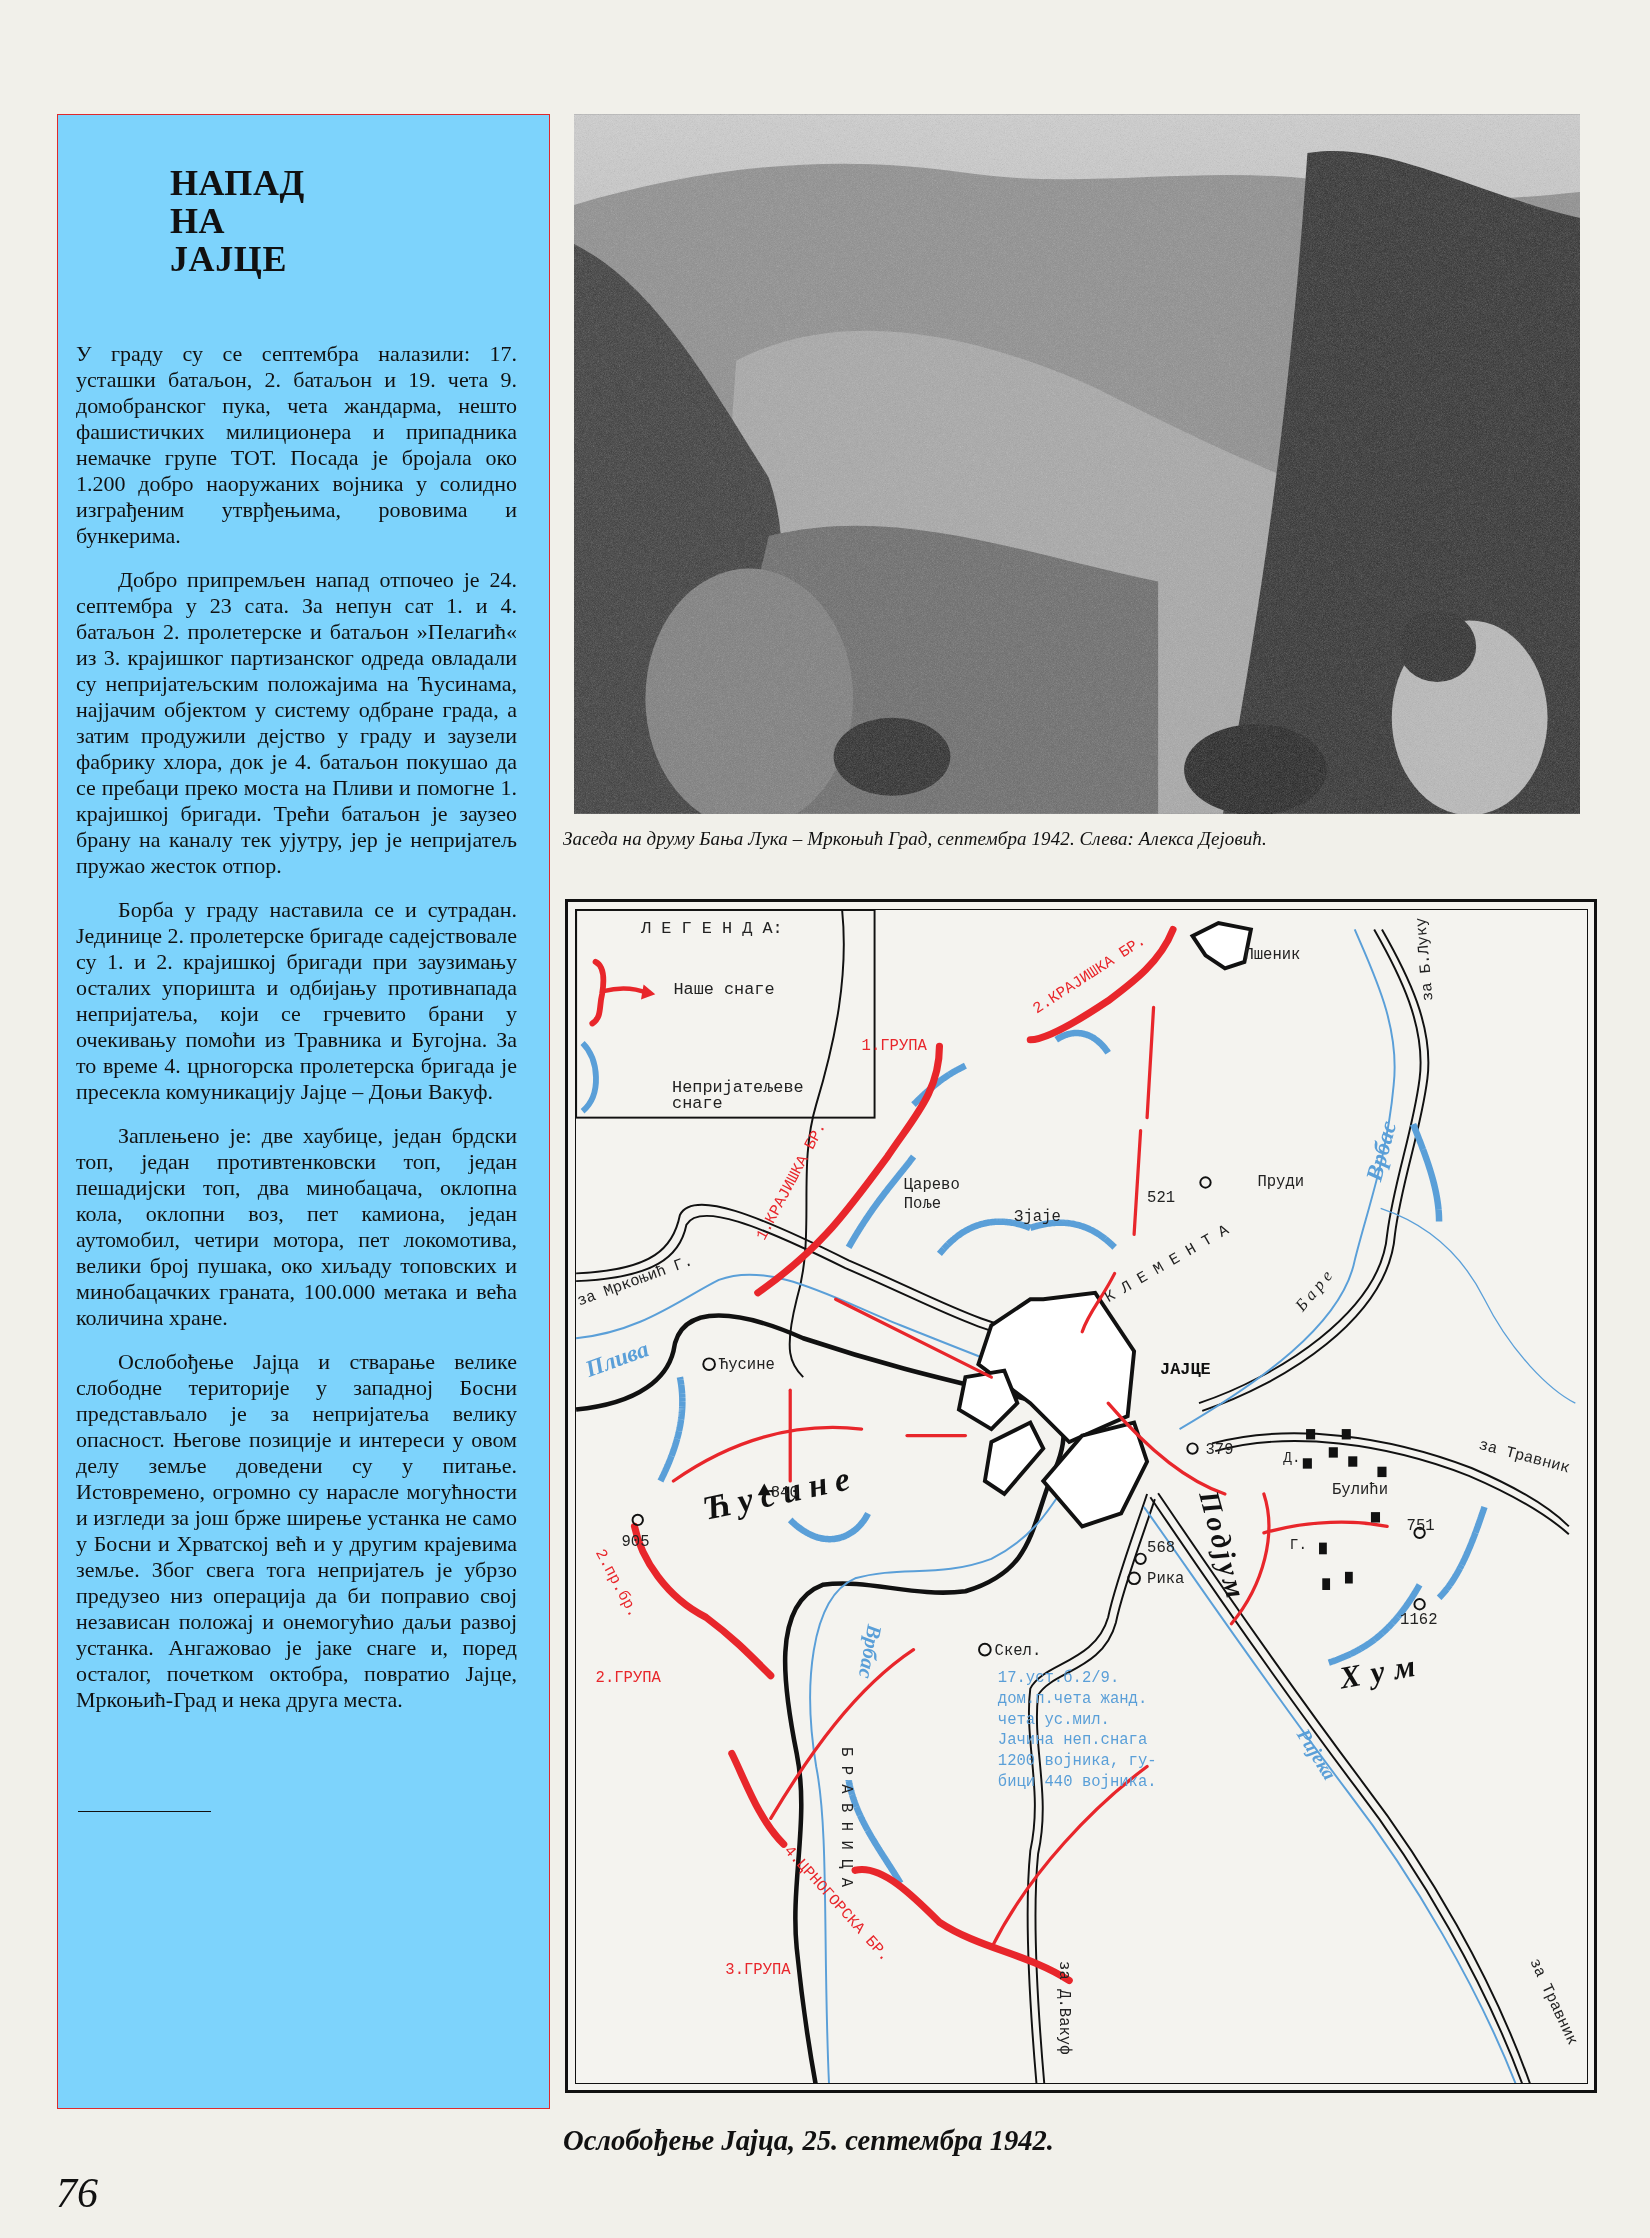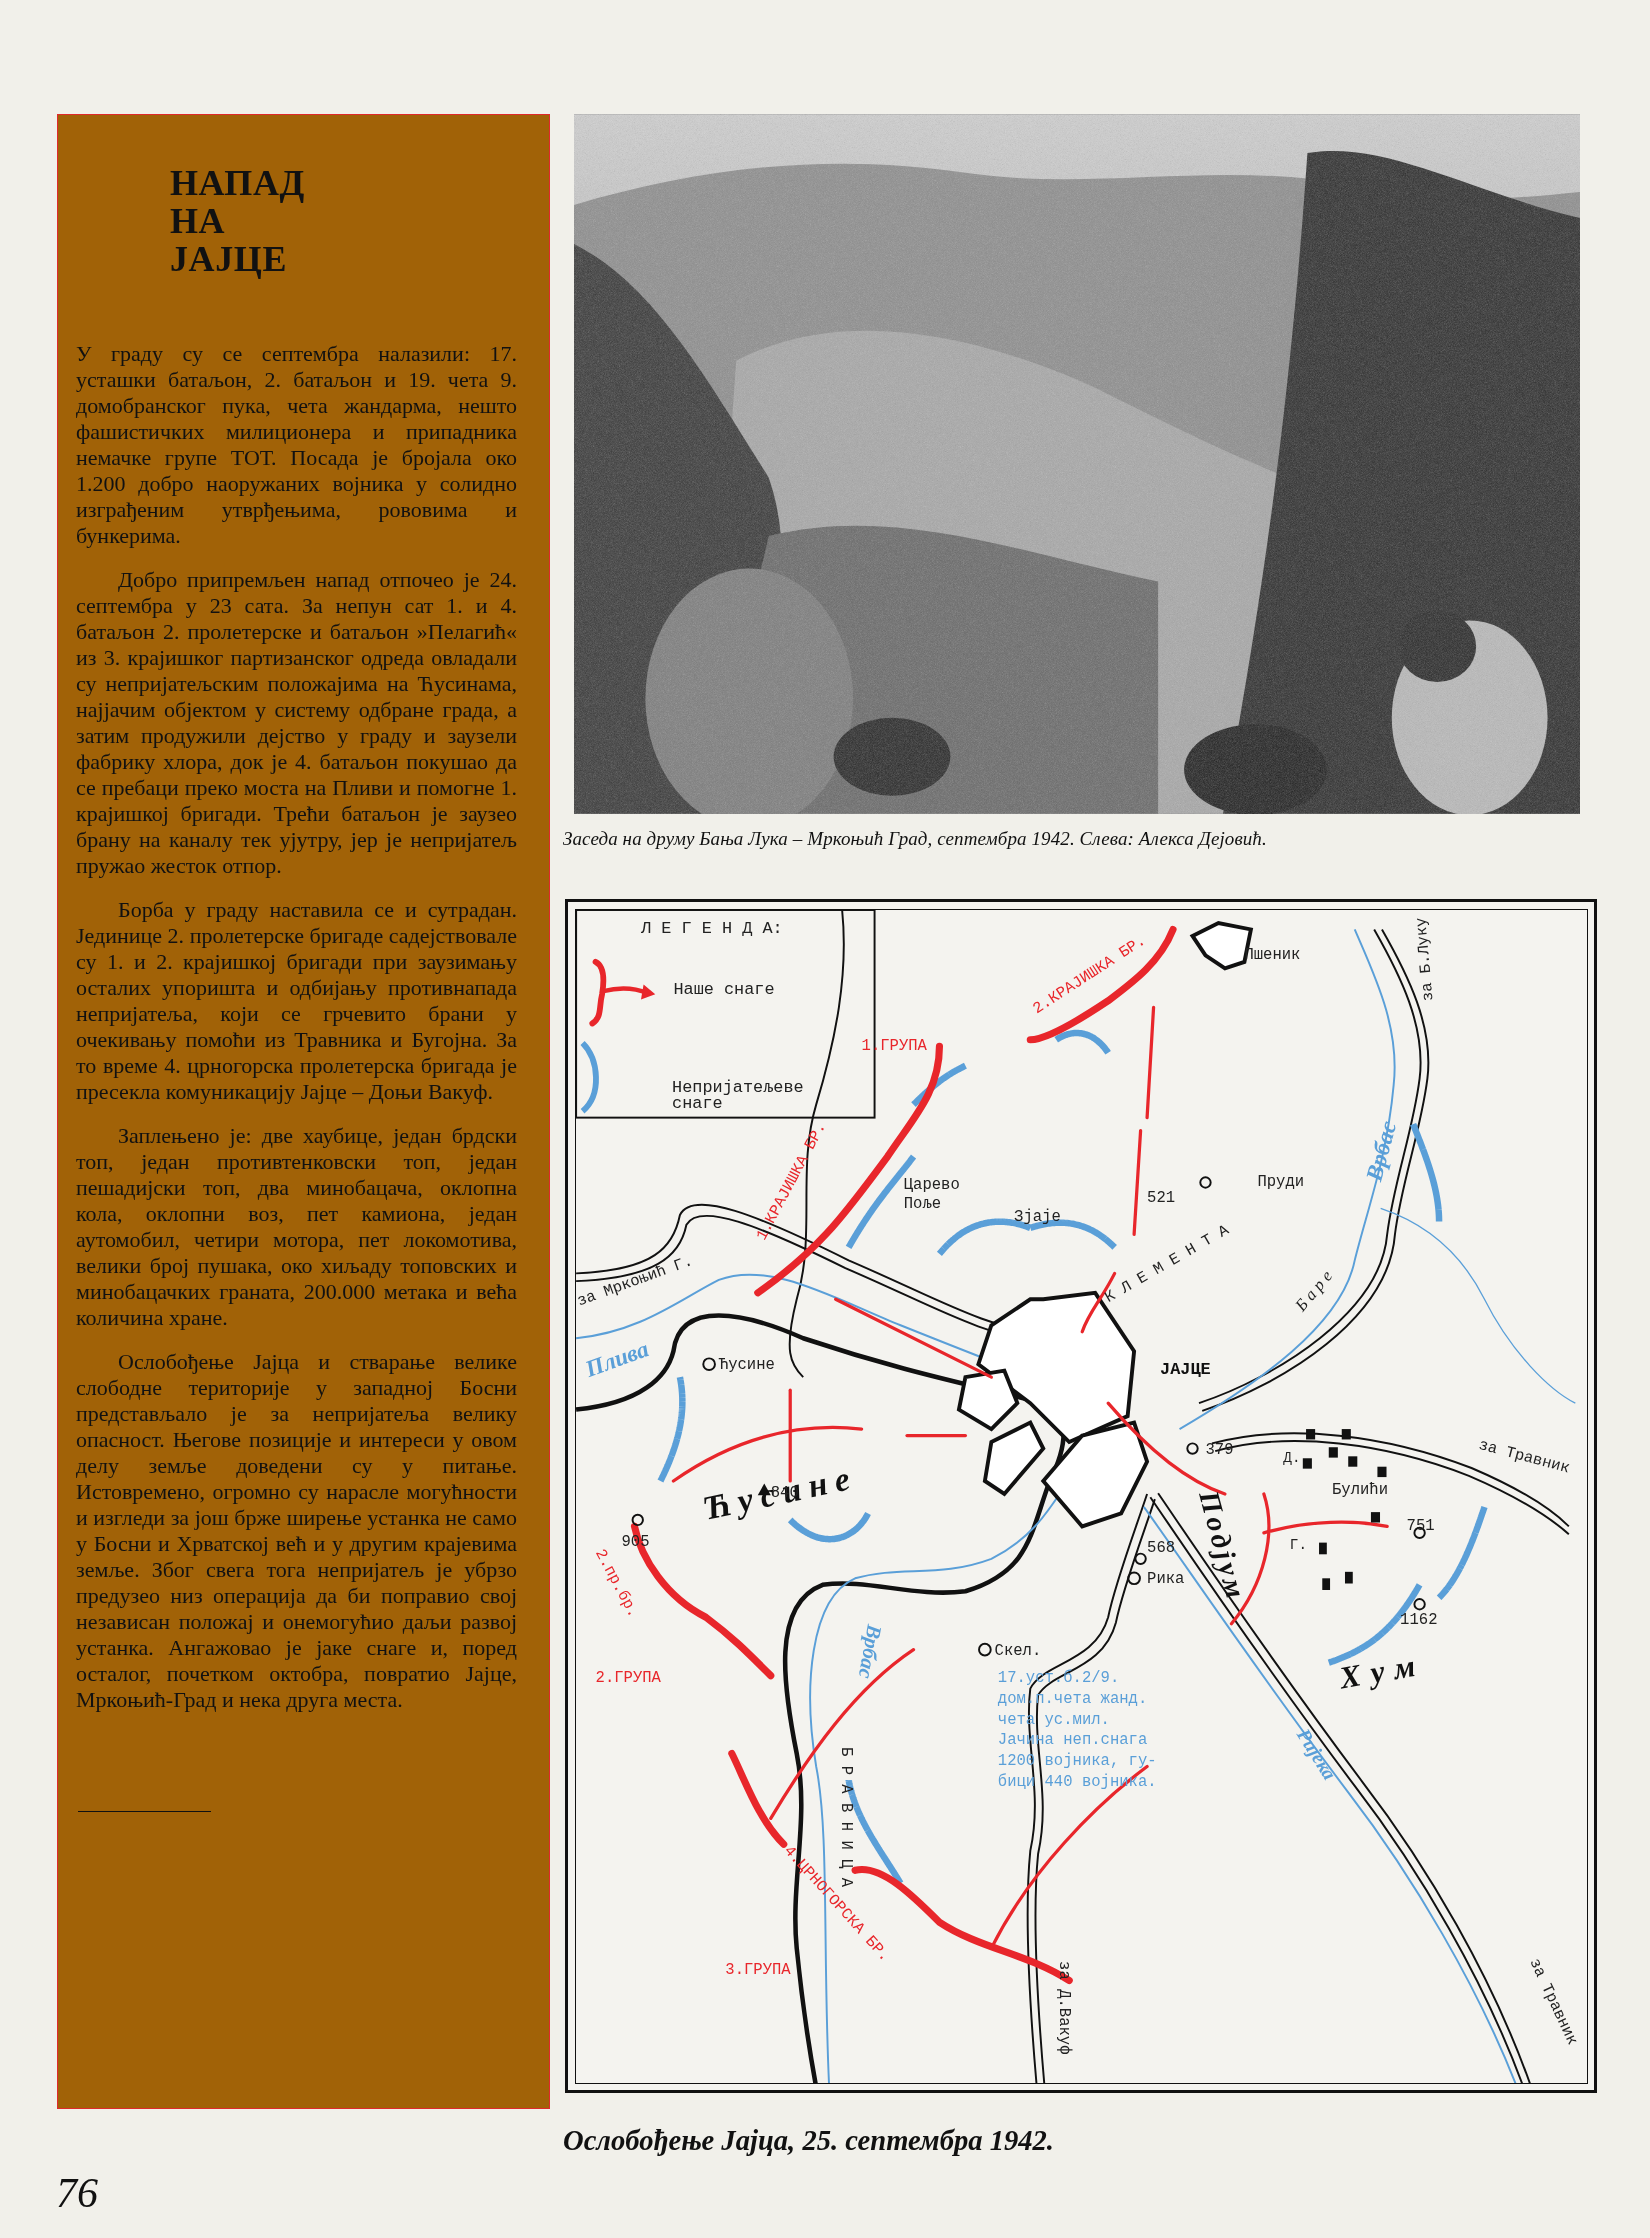--- a/index.html
+++ b/index.html
@@ -3,21 +3,21 @@
 <meta charset="utf-8">
 <style>
   html, body { margin:0; padding:0; }
   body {
     width:1651px; height:2239px; position:relative; overflow:hidden;
     background:#f1f0ea;
     font-family:"Liberation Serif", serif; color:#111;
   }
   .sidebar {
     position:absolute; left:57px; top:114px; width:493px; height:1995px;
-    border:1.9px solid #e0292b; box-sizing:border-box; background:#a16207;
+    border:1.9px solid #e0292b; box-sizing:border-box; background:#7dd3fc;
   }
   .title {
     position:absolute; left:112px; top:49px;
     font-family:"Liberation Serif", serif; font-weight:bold;
     font-size:36px; line-height:38px; letter-spacing:0.6px;
   }
   .title div { display:block; }
   .body-text {
     position:absolute; left:18px; top:226px; width:441px;
     font-size:22px; line-height:26px; text-align:justify;
@@ -71,21 +71,21 @@
 <div class="sidebar">
   <div class="title">
     <div>НАПАД</div>
     <div>НА</div>
     <div>ЈАЈЦЕ</div>
   </div>
   <div class="body-text">
     <p>У граду су се септембра налазили: 17. усташки батаљон, 2. батаљон и 19. чета 9. домобранског пука, чета жандарма, нешто фашистичких милиционера и припадника немачке групе ТОТ. Посада је бројала око 1.200 добро наоружаних војника у солидно изграђеним утврђењима, рововима и бункерима.</p>
     <p>Добро припремљен напад отпочео је 24. септембра у 23 сата. За непун сат 1. и 4. батаљон 2. пролетерске и батаљон »Пелагић« из 3. крајишког партизанског одреда овладали су непријатељским положајима на Ћусинама, најјачим објектом у систему одбране града, а затим продужили дејство у граду и заузели фабрику хлора, док је 4. батаљон покушао да се пребаци преко моста на Пливи и помогне 1. крајишкој бригади. Трећи батаљон је заузео брану на каналу тек ујутру, јер је непријатељ пружао жесток отпор.</p>
     <p>Борба у граду наставила се и сутрадан. Јединице 2. пролетерске бригаде садејствовале су 1. и 2. крајишкој бригади при заузимању осталих упоришта и одбијању противнапада непријатеља, који се грчевито брани у очекивању помоћи из Травника и Бугојна. За то време 4. црногорска пролетерска бригада је пресекла комуникацију Јајце – Доњи Вакуф.</p>
-    <p>Заплењено је: две хаубице, један брдски топ, један противтенковски топ, један пешадијски топ, два минобацача, оклопна кола, оклопни воз, пет камиона, један аутомобил, четири мотора, пет локомотива, велики број пушака, око хиљаду топовских и минобацачких граната, 200.000 метака и већа количина хране.</p>
+    <p>Заплењено је: две хаубице, један брдски топ, један противтенковски топ, један пешадијски топ, два минобацача, оклопна кола, оклопни воз, пет камиона, један аутомобил, четири мотора, пет локомотива, велики број пушака, око хиљаду топовских и минобацачких граната, 100.000 метака и већа количина хране.</p>
     <p>Ослобођење Јајца и стварање велике слободне територије у западној Босни представљало је за непријатеља велику опасност. Његове позиције и интереси у овом делу земље доведени су у питање. Истовремено, огромно су нарасле могућности и изгледи за још брже ширење устанка не само у Босни и Хрватској већ и у другим крајевима земље. Због свега тога непријатељ је убрзо предузео низ операција да би поправио свој независан положај и онемогућио даљи развој устанка. Ангажовао је јаке снаге и, поред осталог, почетком октобра, повратио Јајце, Мркоњић-Град и нека друга места.</p>
   </div>
   <div class="rule"></div>
 </div>
 
 <div class="page-num">76</div>
 
 <div class="photo">
   <svg width="1006" height="700" viewBox="0 0 1550 1078">
     <defs>

